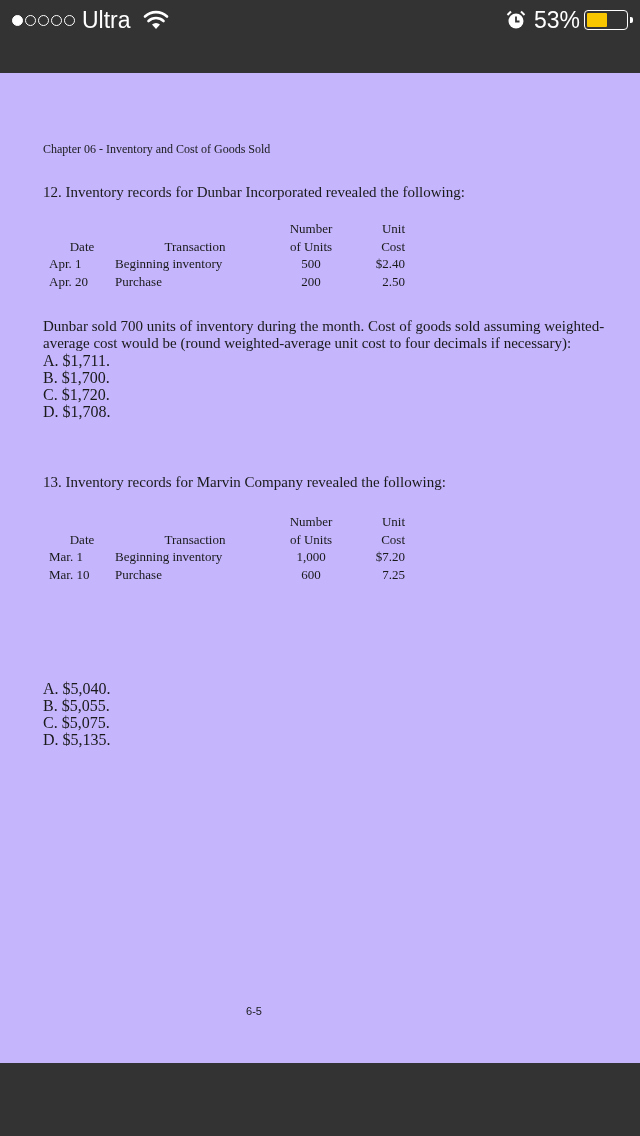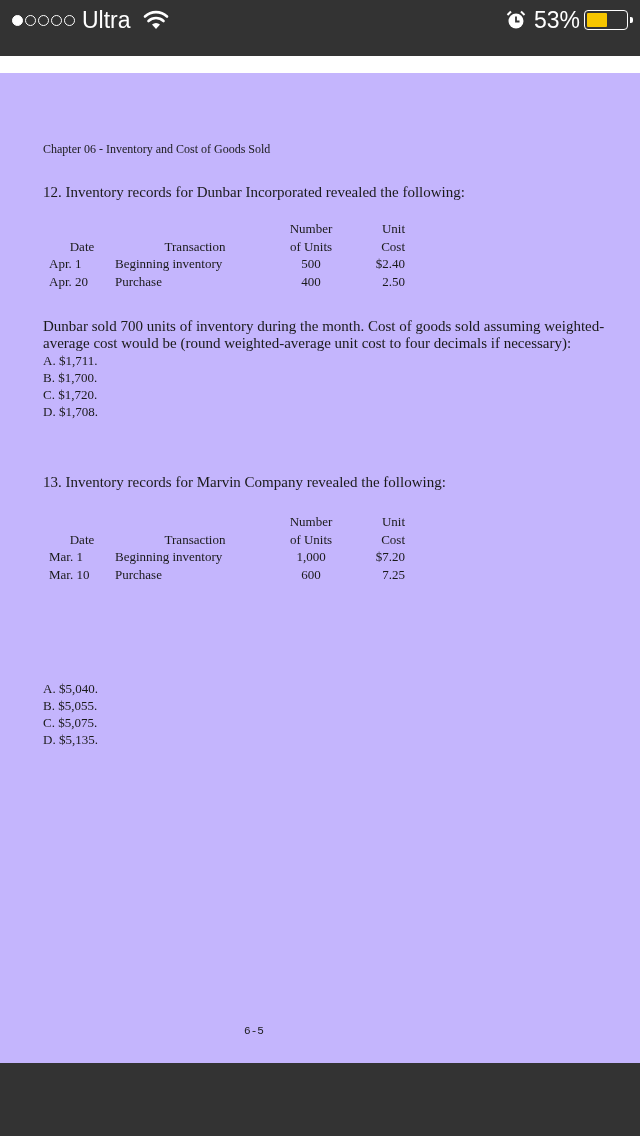--- a/index.html
+++ b/index.html
@@ -1,19 +1,19 @@
 <!DOCTYPE html>
 <html><head>
   <meta charset="utf-8">
   <style>
     * { margin: 0; padding: 0; box-sizing: border-box; }
     html, body { width: 640px; height: 1136px; overflow: hidden; background: #ffffff; }
     body { position: relative; font-family: "Liberation Serif", serif; color: #1a1a1a; }
 
-    .topbar { position: absolute; left: 0; top: 0; width: 640px; height: 56px; background: #333333; text-decoration: underline; }
+    .topbar { position: absolute; left: 0; top: 0; width: 640px; height: 73px; background: #333333; text-decoration: underline; }
     .statusbar { position: absolute; left: 0; top: 0; width: 640px; height: 40px; color: #ffffff;
       font-family: "Liberation Sans", sans-serif; }
     .carrier { position: absolute; left: 12px; top: 6px; display: flex; align-items: center; }
     .dots { display: flex; align-items: center; gap: 2px; margin-right: 7px; }
     .dot { width: 11px; height: 11px; border-radius: 50%; border: 1.2px solid #fff; }
     .dot.filled { background: #fff; }
     .carrier-name { font-size: 23px; line-height: 28px; }
     .wifi { margin-left: 12px; width: 26px; height: 20px; }
     .time { position: absolute; left: 0; width: 640px; top: 6px; text-align: center; font-size: 23px; line-height: 28px; font-weight: 600; }
     .right-status { position: absolute; right: 12px; top: 6px; display: flex; align-items: center; }
@@ -36,25 +36,25 @@
     .c-date { width: 66px; text-align: left; }
     .c-trans { width: 160px; text-align: left; }
     .c-units { width: 72px; text-align: center; }
     .c-cost { width: 58px; text-align: right; }
     th.c-date { text-align: center; }
     th.c-trans { text-align: center; }
 
     .para { position: absolute; left: 43px; width: 565px; font-size: 15px; line-height: 17px; }
     .p12 { top: 245px; }
     .p13 { top: 573px; }
-    .choices { position: absolute; left: 43px; font-size: 13px; line-height: 17px; }
+    .choices { position: absolute; left: 43px; font-size: 16px; line-height: 17px; }
     .ch12 { top: 279px; }
     .ch13 { top: 607px; }
 
-    .pagenum { position: absolute; left: 0; width: 508px; top: 932px; text-align: center; font-size: 11px; font-family: Liberation Mono, monospace; margin-top: 20px; }
+    .pagenum { position: absolute; left: 0; width: 508px; top: 932px; text-align: center; font-size: 11px; font-family: Liberation Sans, sans-serif; }
 
     .bottombar { position: absolute; left: 0; top: 1063px; width: 640px; height: 73px; background: #333333; }
   </style>
 </head>
 <body>
 
 <div class="topbar">
   <div class="statusbar">
     <div class="carrier">
       <div class="dots">
@@ -107,21 +107,21 @@
     </tr>
     <tr>
       <td class="c-date">Apr. 1</td>
       <td class="c-trans">Beginning inventory</td>
       <td class="c-units">500</td>
       <td class="c-cost">$2.40</td>
     </tr>
     <tr>
       <td class="c-date">Apr. 20</td>
       <td class="c-trans">Purchase</td>
-      <td class="c-units">400</td>
+      <td class="c-units">200</td>
       <td class="c-cost">2.50</td>
     </tr>
   </tbody>
     </table>
   <div class="para p12">Dunbar sold 700 units of inventory during the month. Cost of goods sold assuming weighted-average cost would be (round weighted-average unit cost to four decimals if necessary):</div>
   <div class="choices ch12">
     <div>A. $1,711.</div>
     <div>B. $1,700.</div>
     <div>C. $1,720.</div>
     <div>D. $1,708.</div>

